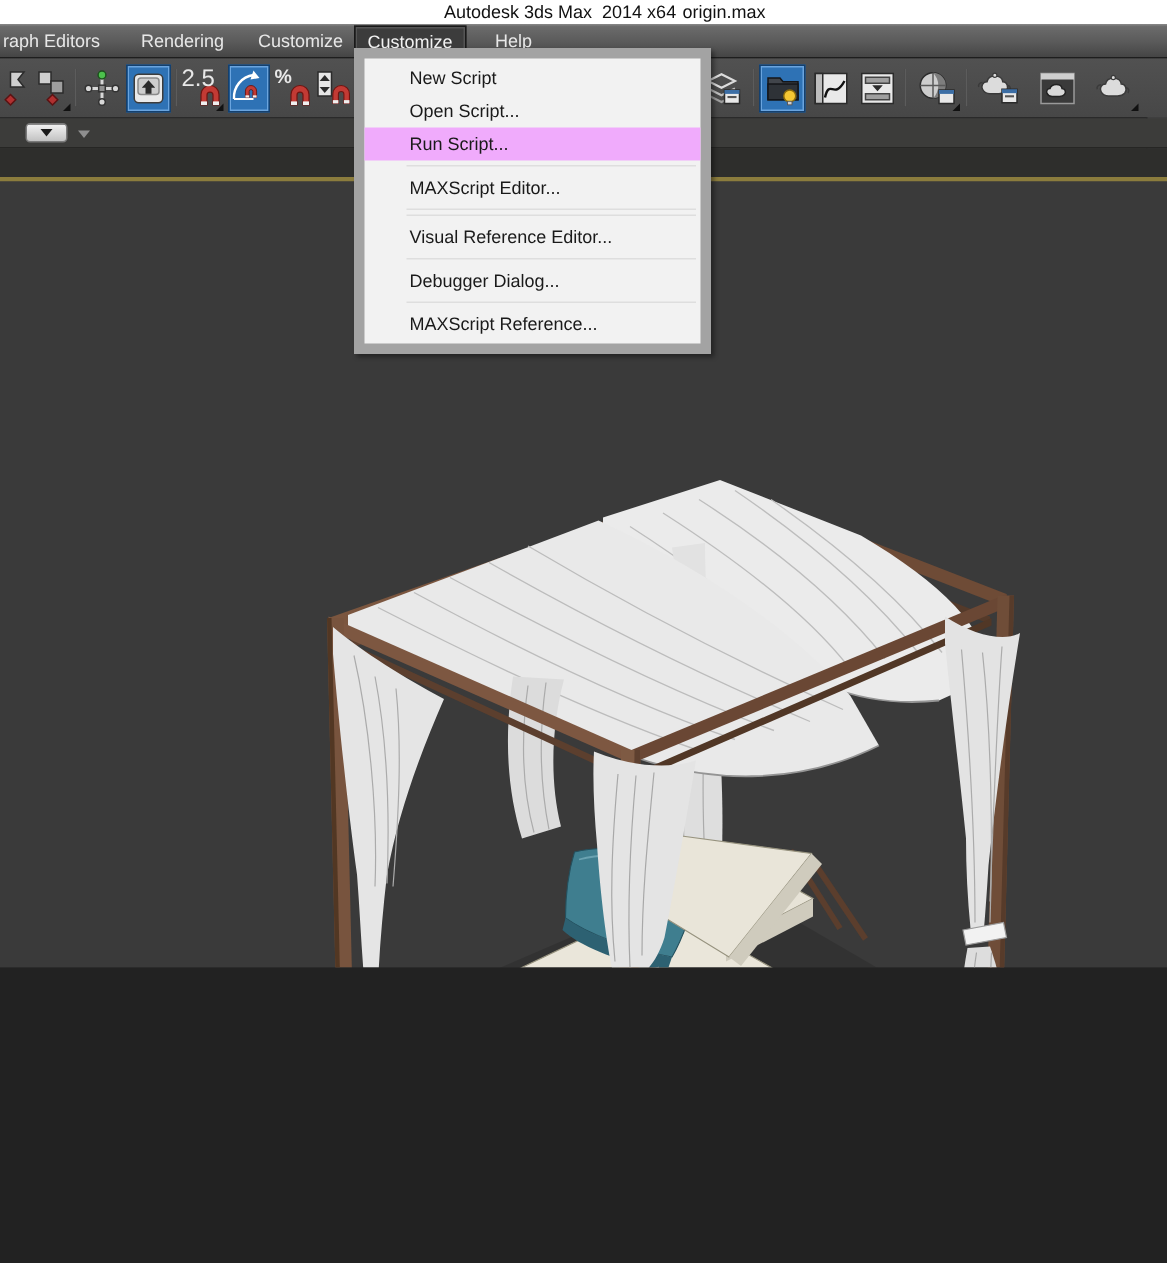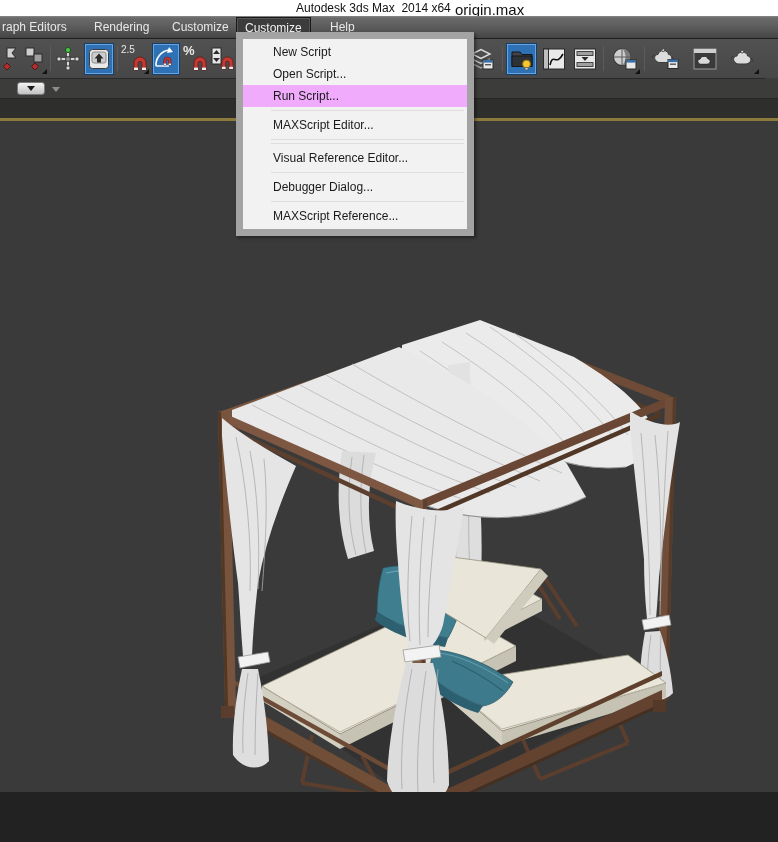--- a/index.html
+++ b/index.html
@@ -1,44 +1,44 @@
 <!DOCTYPE html>
 <html><head>
 <meta charset="utf-8">
 <style>
   * { margin:0; padding:0; box-sizing:border-box; }
   html,body { background:#222; }
   .screen {
-    position:relative; width:778px; height:792px; overflow:hidden;
+    position:relative; width:778px; height:645px; overflow:hidden;
     font-family:"Liberation Sans", sans-serif; background:#3a3a3a;
   }
   
   .titlebar { position:absolute; left:0; top:0; width:778px; height:16px; background:#ffffff; }
   .titlebar .t1 { position:absolute; left:296px; top:1px; font-size:12px; color:#111; white-space:pre; }
-  .titlebar .t2 { position:absolute; left:455px; top:1px; font-size:15px; color:#111; }
+  .titlebar .t2 { position:absolute; left:455px; top:1px; font-size:12px; color:#111; }
   
   .menubar {
     position:absolute; left:0; top:16px; width:778px; height:23px;
     background:linear-gradient(#8a8a8a 0%, #6b6b6b 8%, #5a5a5a 55%, #454545 100%);
     border-bottom:1px solid #1e1e1e;
   }
   .mb-item {
     position:absolute; top:1px; height:20px; line-height:20px;
     padding:0 8px; font-size:12px; color:#e8e8e8; cursor:default;
   }
   .mb-item.pressed { background:#3c3c3c; border:1px solid #191919; box-shadow:inset 0 0 0 1px #555; color:#f2f2f2; }
   
   .toolbar1 { position:absolute; left:0; top:39px; width:778px; height:40px;
     background:linear-gradient(#515151, #474747); border-bottom:1px solid #2a2a2a; }
   .tb { position:absolute; top:4px; height:32px; display:flex; align-items:center; justify-content:center; }
   .tb.active { background:#2e72b5; border:1px solid #14406e; box-shadow:inset 0 0 0 1px #6aa4de; }
   .tsep { position:absolute; top:7px; width:1px; height:25px; background:#2c2c2c; border-right:1px solid #5c5c5c; }
   .fly { position:absolute; right:1px; bottom:1px; width:0; height:0;
     border-left:5px solid transparent; border-bottom:5px solid #111; }
-  .snaplbl { position:absolute; left:1px; top:1px; font-size:10px; color:#e8e8e8; }
+  .snaplbl { position:absolute; left:1px; top:1px; font-size:16px; color:#e8e8e8; }
   .pctlbl { position:absolute; left:1px; top:0px; font-size:13px; color:#e8e8e8; font-weight:bold; }
   .tb-rightedge { position:absolute; left:764px; top:39px; width:14px; height:40px; background:#3f3f3f; border-left:1px solid #2c2c2c; }
   .toolbar2 { position:absolute; left:0; top:79px; width:778px; height:20px; background:#3c3c3a; border-bottom:1px solid #262624; }
   .ovflbtn { position:absolute; left:17px; top:3px; width:28px; height:13px; border-radius:3px;
     background:linear-gradient(#f2f2f2,#c2c2c2); border:1px solid #7a7a7a;
     display:flex; align-items:center; justify-content:center; }
   .caret { width:0; height:0; border-left:4px solid transparent; border-right:4px solid transparent; border-top:5px solid #1a1a1a; }
   .caret2 { position:absolute; left:52px; top:8px; width:0; height:0;
     border-left:4px solid transparent; border-right:4px solid transparent; border-top:5px solid #8f8f8f; }
   

